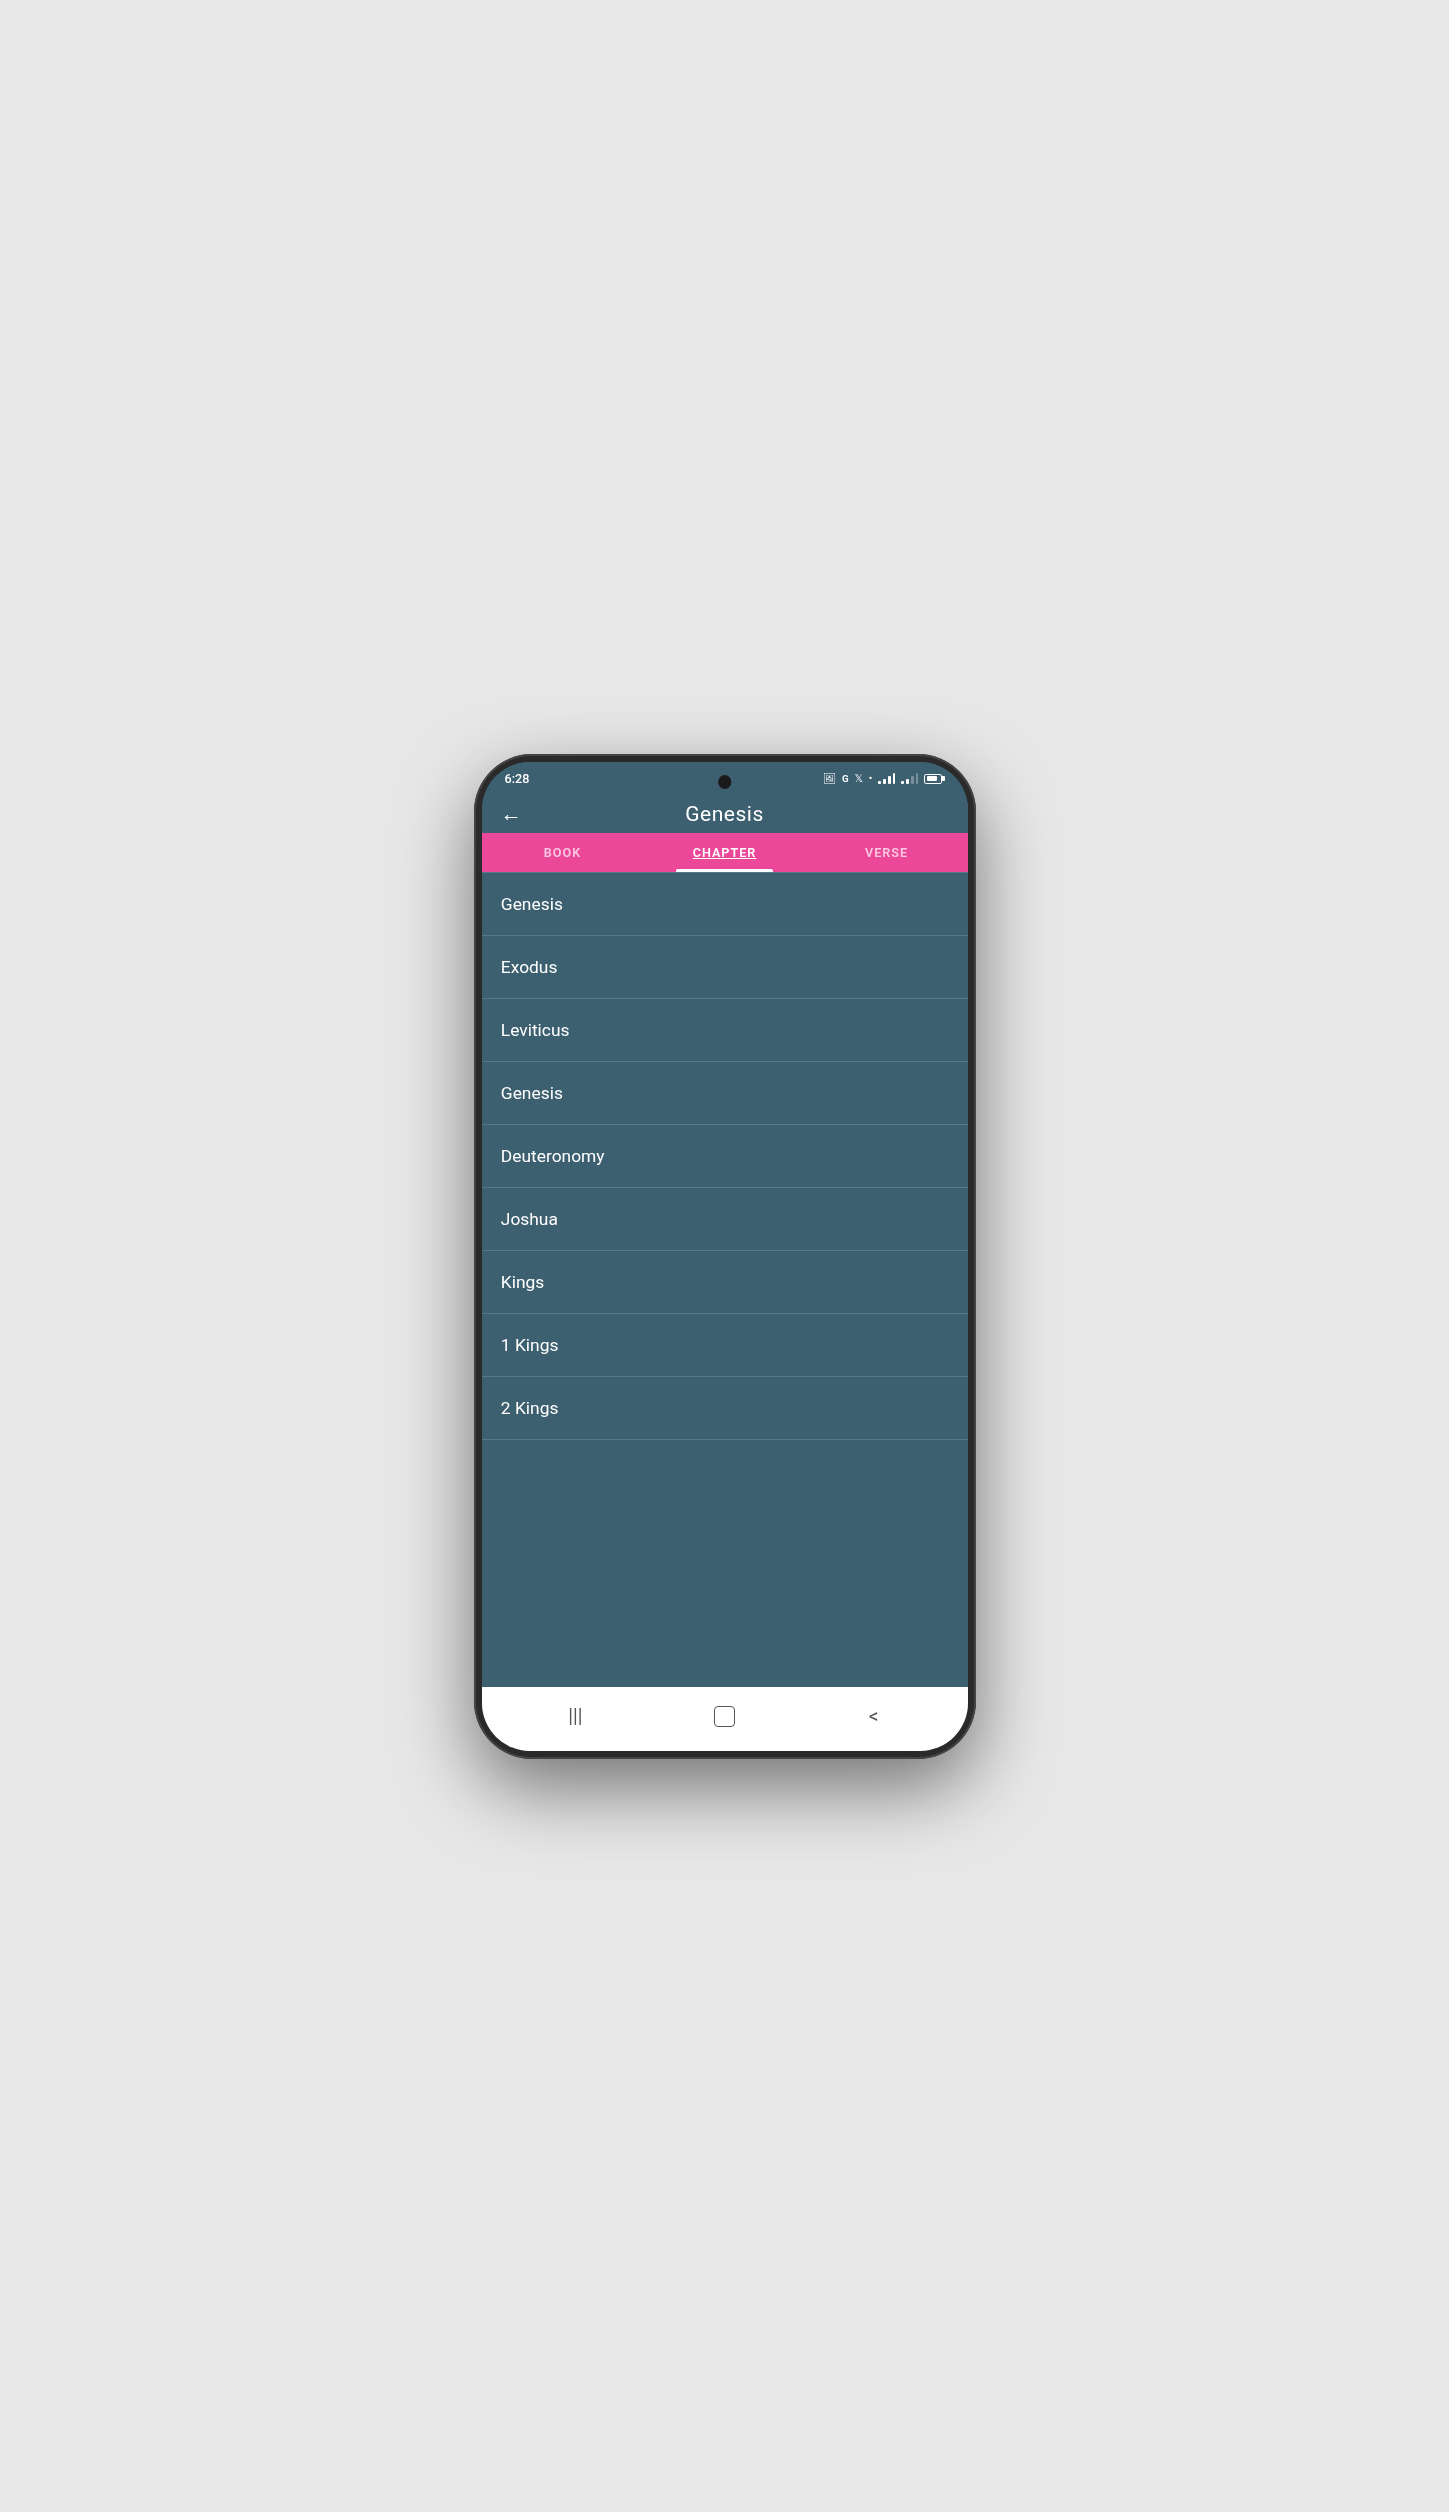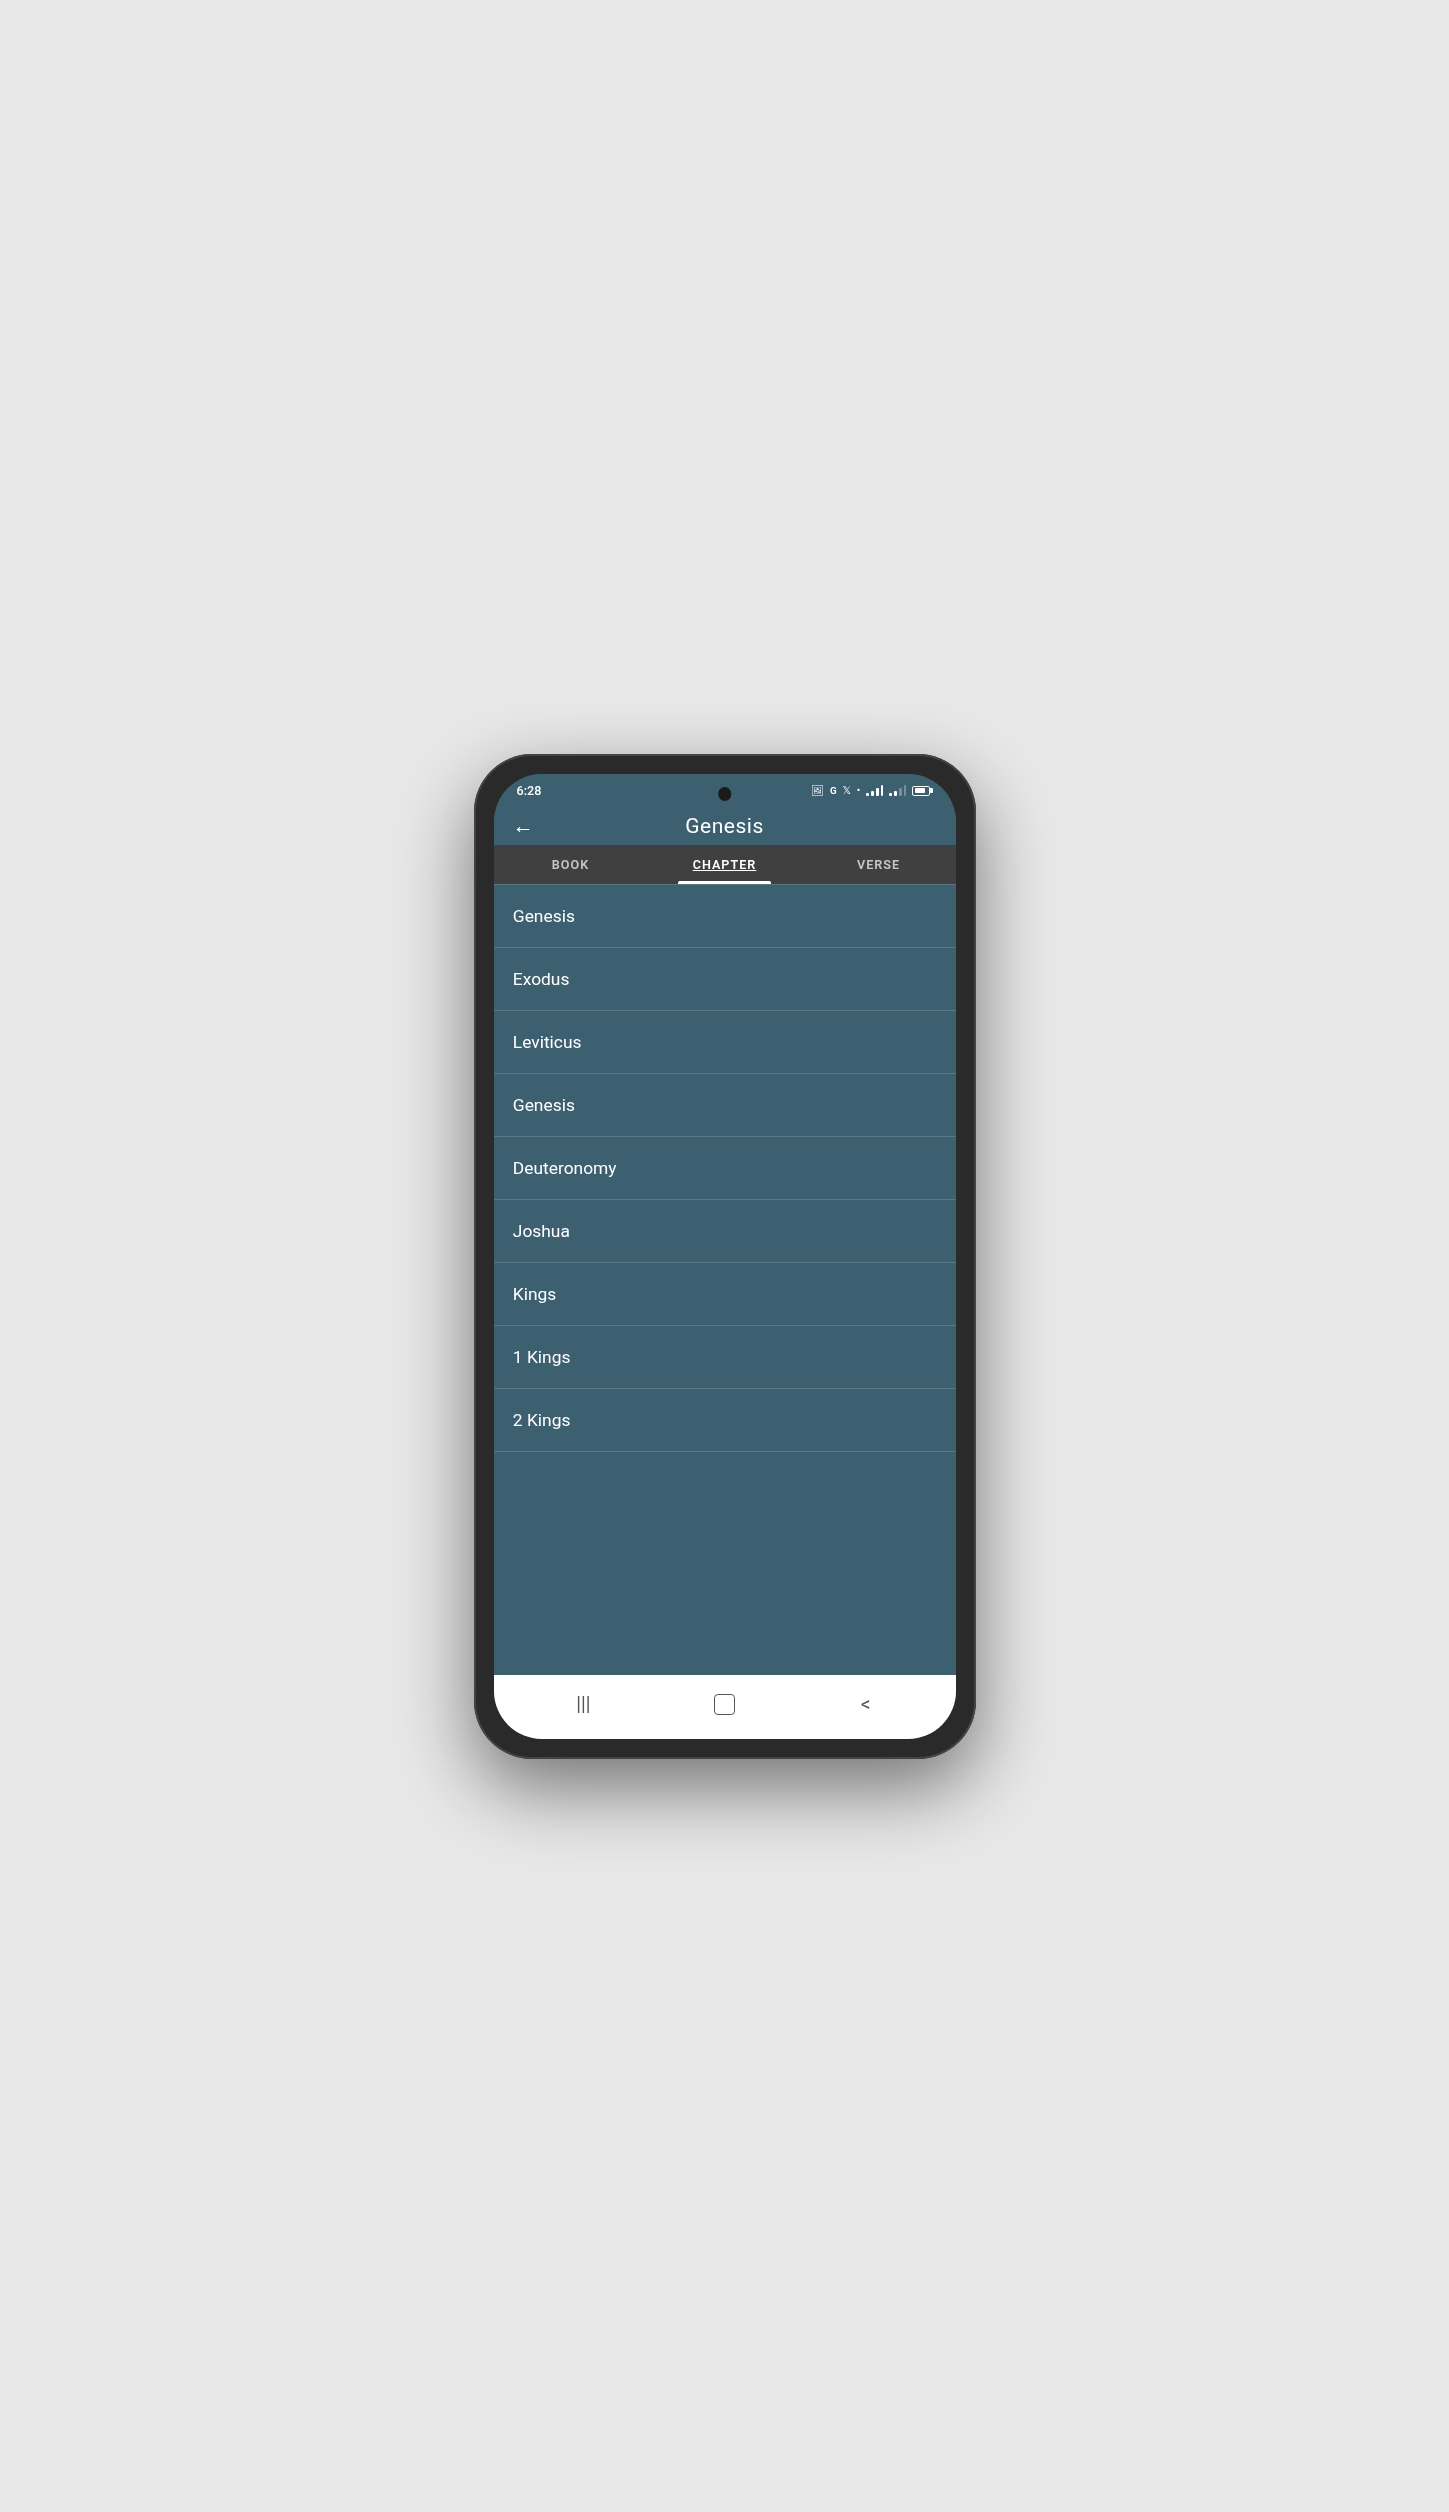--- a/index.html
+++ b/index.html
@@ -15,21 +15,21 @@
       align-items: center;
       min-height: 100vh;
       font-family: 'Roboto', Arial, sans-serif;
     }
 
     .phone-outer {
       width: 502px;
       height: 1005px;
       background: #2a2a2a;
       border-radius: 58px;
-      padding: 20px;
+      padding: 8px;
       box-shadow: 0 29px 77px rgba(0,0,0,0.5), inset 0 0 0 1.9px #444;
       position: relative;
     }
 
     .phone-inner {
       width: 100%;
       height: 100%;
       background: #3d6070;
       border-radius: 48px;
       overflow: hidden;
@@ -101,21 +101,21 @@
 
     .app-title {
       color: white;
       font-size: 21px;
       font-weight: 400;
       letter-spacing: 0.5px;
     }
 
     
     .tabs {
-      background: #404040;
+      background: #ec4899;
       display: flex;
       justify-content: space-around;
       padding: 0;
       flex-shrink: 0;
     }
 
     .tab {
       flex: 1;
       text-align: center;
       padding: 11.6px 0;

